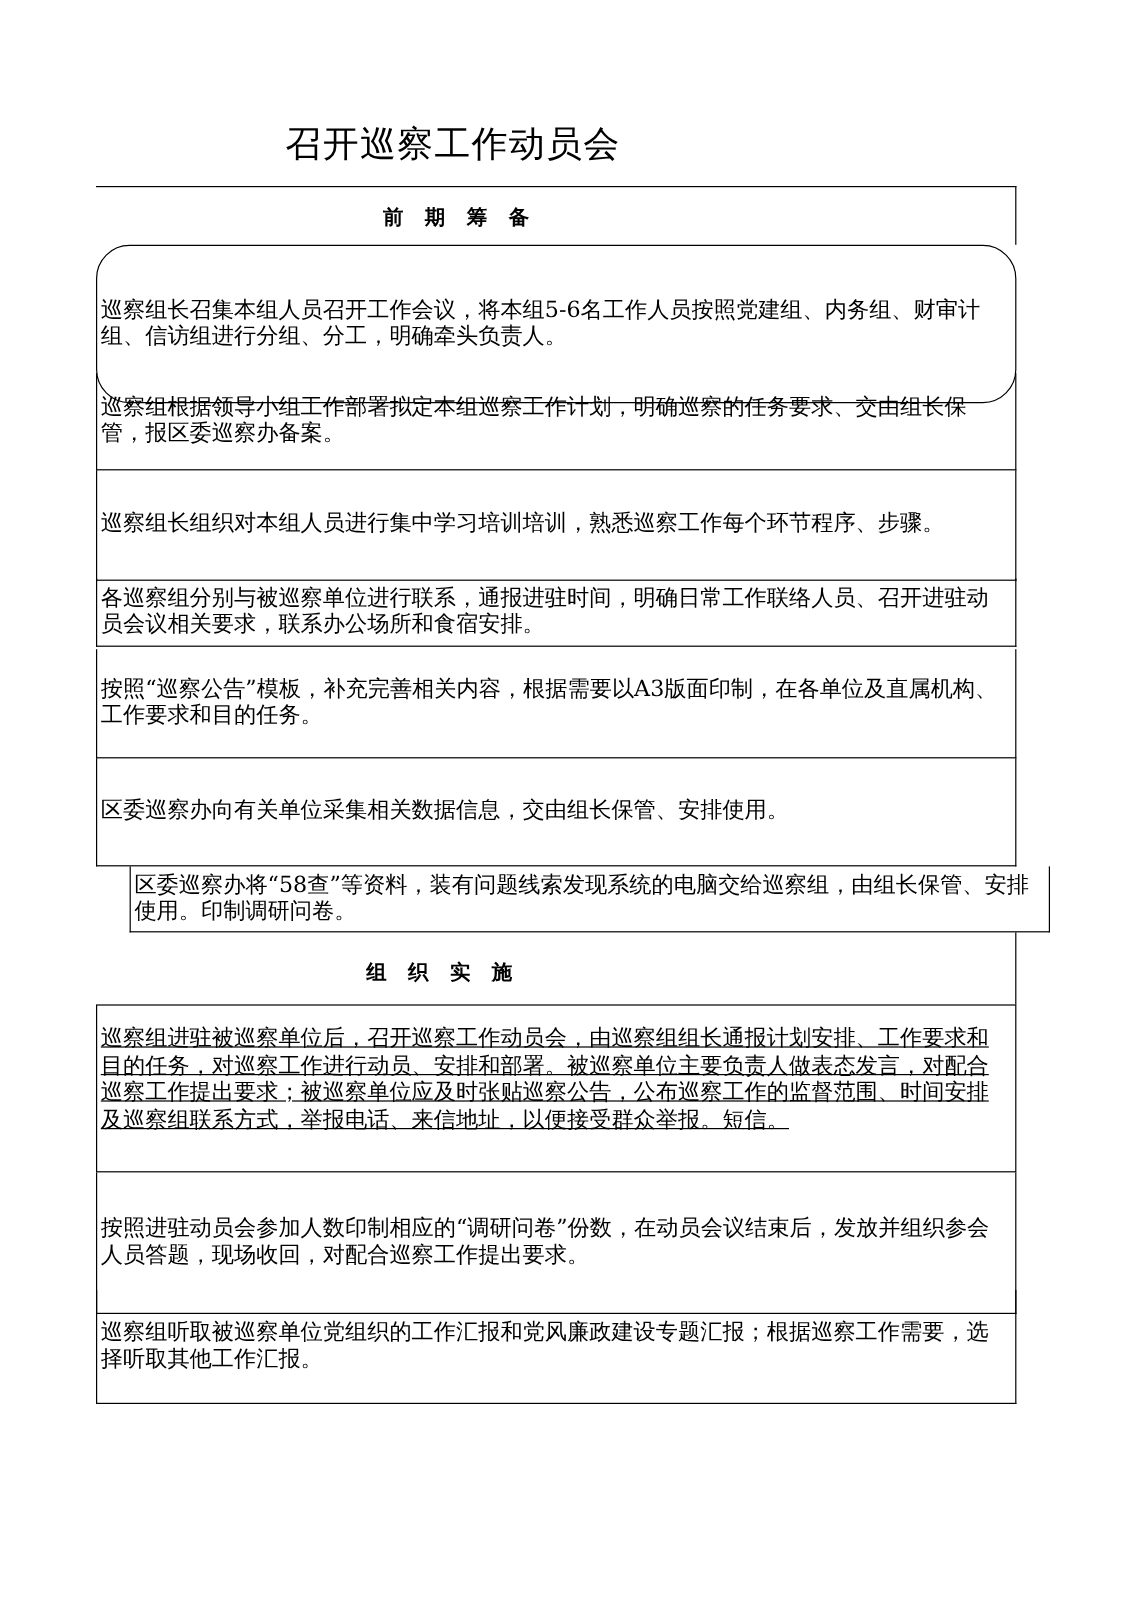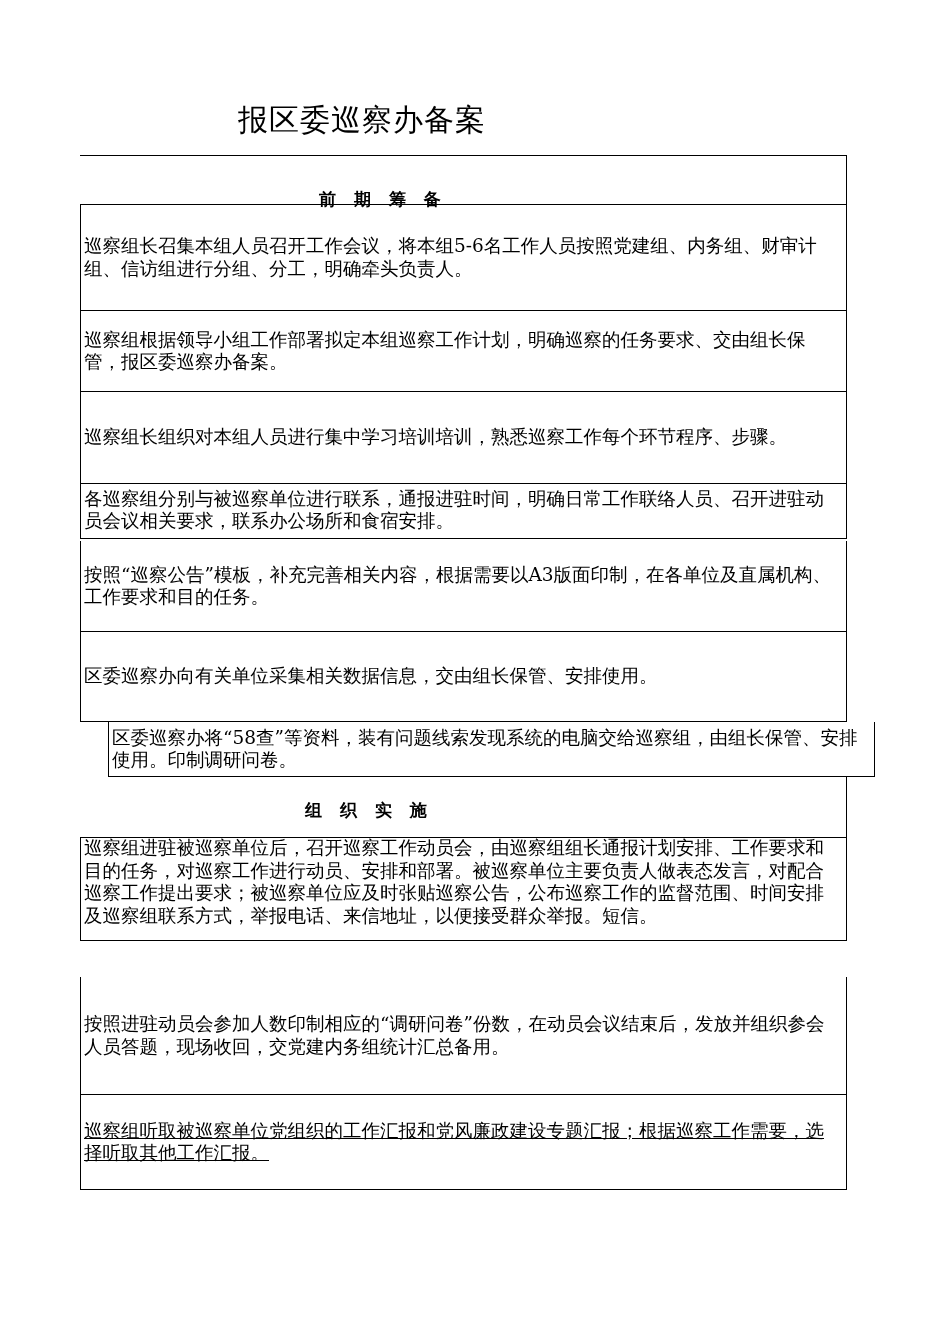--- a/index.html
+++ b/index.html
@@ -9,28 +9,28 @@
   .row { position:absolute; left:0; width:767px; box-sizing:border-box; border-right:1.5px solid #000; }
   .row.sect { border-top:1.5px solid #000; }
   .row.sect .label { position:absolute; width:100%; text-align:center; font-weight:bold; font-size:17px; letter-spacing:6px; }
   .row.cell { border:1.5px solid #000; border-top:none; display:flex; align-items:center; }
   .row.cell.first { border-top:1.5px solid #000; }
   .row.cell .text { padding:0 4px 0 3px; font-size:18.5px; line-height:22.5px; word-break:break-all; }
 </style>
 </head>
 <body>
 
-<div class="title">报区委巡察办备案</div>
+<div class="title">召开巡察工作动员会</div>
 
 <div class="table">
 
   <div class="row sect" style="top:0; height:49px;">
-    <div class="label" style="top:14px; left:-80px;margin-top:18px;">前 期 筹 备</div>
+    <div class="label" style="top:14px; left:-80px;">前 期 筹 备</div>
   </div>
-  <div class="row cell first" style="top:49px; height:107px;">
+  <div class="row cell first" style="top:49px; height:132px;border-radius:28px;">
     <div class="text">巡察组长召集本组人员召开工作会议，将本组5-6名工作人员按照党建组、内务组、财审计组、信访组进行分组、分工，明确牵头负责人。</div>
   </div>
   <div class="row cell" style="top:156px; height:81px;">
     <div class="text">巡察组根据领导小组工作部署拟定本组巡察工作计划，明确巡察的任务要求、交由组长保管，报区委巡察办备案。</div>
   </div>
   <div class="row cell" style="top:237px; height:92px;">
     <div class="text">巡察组长组织对本组人员进行集中学习培训培训，熟悉巡察工作每个环节程序、步骤。</div>
   </div>
   <div class="row cell" style="top:327px; height:57px;">
     <div class="text">各巡察组分别与被巡察单位进行联系，通报进驻时间，明确日常工作联络人员、召开进驻动员会议相关要求，联系办公场所和食宿安排。</div>
@@ -41,22 +41,22 @@
   <div class="row cell" style="top:477px; height:90px;text-align:center;">
     <div class="text">区委巡察办向有关单位采集相关数据信息，交由组长保管、安排使用。</div>
   </div>
   <div class="row cell" style="top:567px; height:55px;margin-left:28px;">
     <div class="text">区委巡察办将“58查”等资料，装有问题线索发现系统的电脑交给巡察组，由组长保管、安排使用。印制调研问卷。</div>
   </div>
 
   <div class="row" style="top:622px; height:60px;">
     <div class="label" style="position:absolute; width:100%; text-align:center; font-weight:bold; font-size:17px; letter-spacing:6px; top:22px; left:-94px;">组 织 实 施</div>
   </div>
-  <div class="row cell first" style="top:682px; height:104px;">
+  <div class="row cell first" style="top:682px; height:140px;text-decoration:underline;">
     <div class="text" style="margin-top:-14px;">巡察组进驻被巡察单位后，召开巡察工作动员会，由巡察组组长通报计划安排、工作要求和目的任务，对巡察工作进行动员、安排和部署。被巡察单位主要负责人做表态发言，对配合巡察工作提出要求；被巡察单位应及时张贴巡察公告，公布巡察工作的监督范围、时间安排及巡察组联系方式，举报电话、来信地址，以便接受群众举报。短信。</div>
   </div>
   <div class="row cell" style="top:822px; height:118px;">
-    <div class="text">按照进驻动员会参加人数印制相应的“调研问卷”份数，在动员会议结束后，发放并组织参会人员答题，现场收回，交党建内务组统计汇总备用。</div>
+    <div class="text">按照进驻动员会参加人数印制相应的“调研问卷”份数，在动员会议结束后，发放并组织参会人员答题，现场收回，对配合巡察工作提出要求。</div>
   </div>
-  <div class="row cell" style="top:940px; height:95px;text-decoration:underline;">
+  <div class="row cell" style="top:920px; height:95px;">
     <div class="text">巡察组听取被巡察单位党组织的工作汇报和党风廉政建设专题汇报；根据巡察工作需要，选择听取其他工作汇报。</div>
   </div>
 </div>
 
 </body></html>

